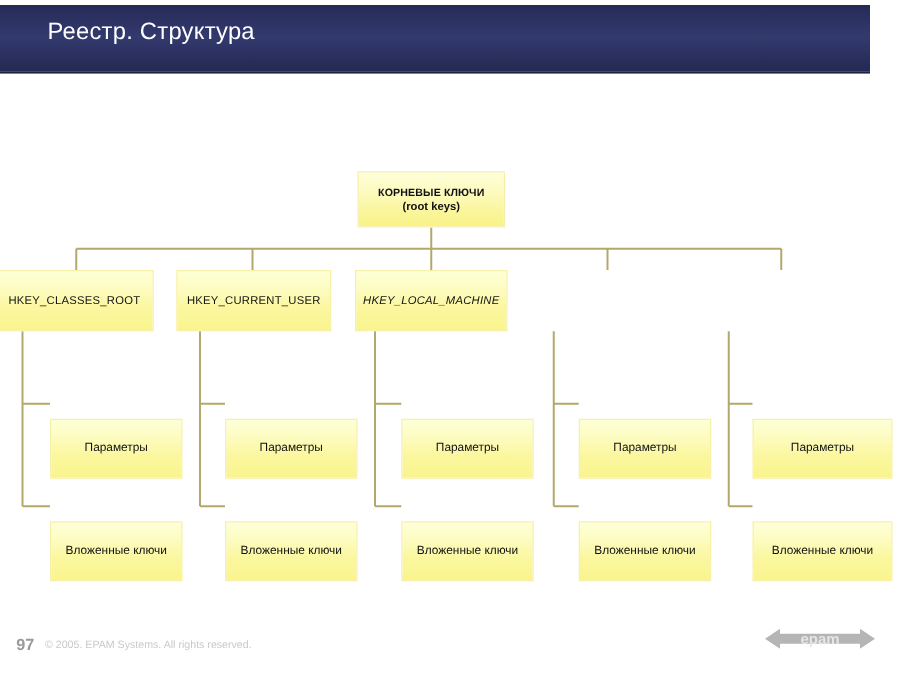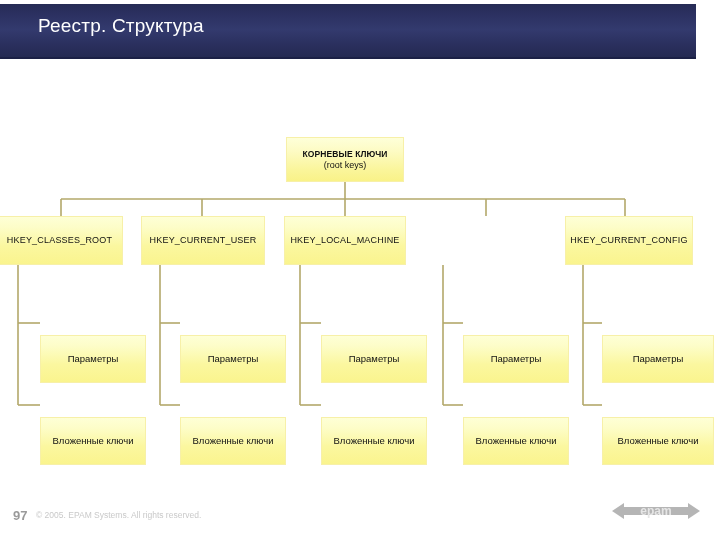--- a/index.html
+++ b/index.html
@@ -79,20 +79,21 @@
     background: linear-gradient(to bottom, #feffd9 0%, #fdfbc4 30%, #faf59a 75%, #f9f288 100%);
   }
   .root-line1 {
     font-size: 8.5px;
     font-weight: bold;
     letter-spacing: 0.1px;
   }
   .root-line2 {
     font-size: 9px;
     margin-top: 1px;
+    font-weight: bold;
   }
 
   .node.lvl1 {
     font-size: 9px;
     letter-spacing: 0.2px;
   }
   .node.lvl2,
   .node.lvl3 {
     font-size: 9.5px;
     margin-top: 37px;
@@ -178,25 +179,22 @@
     <span class="root-line1">КОРНЕВЫЕ КЛЮЧИ</span>
     <span class="root-line2">(root keys)</span>
   </div>
 
   <div class="node lvl1" style="left:-4px; top:159px; width:127px; height:49px;">
     <span>HKEY_CLASSES_ROOT</span>
   </div>
   <div class="node lvl1" style="left:141px; top:159px; width:124px; height:49px;">
     <span>HKEY_CURRENT_USER</span>
   </div>
-  <div class="node lvl1" style="left:284px; top:159px; width:122px; height:49px;">
+  <div class="node lvl1" style="left:284px; top:159px; width:122px; height:49px;font-style:italic;">
     <span>HKEY_LOCAL_MACHINE</span>
-  </div>
-  <div class="node lvl1" style="left:565px; top:159px; width:128px; height:49px;">
-    <span>HKEY_CURRENT_CONFIG</span>
   </div>
 
   <div class="node lvl2" style="left:40px; top:241px; width:106px; height:48px;">
     <span>Параметры</span>
   </div>
   <div class="node lvl2" style="left:180px; top:241px; width:106px; height:48px;">
     <span>Параметры</span>
   </div>
   <div class="node lvl2" style="left:321px; top:241px; width:106px; height:48px;">
     <span>Параметры</span>

